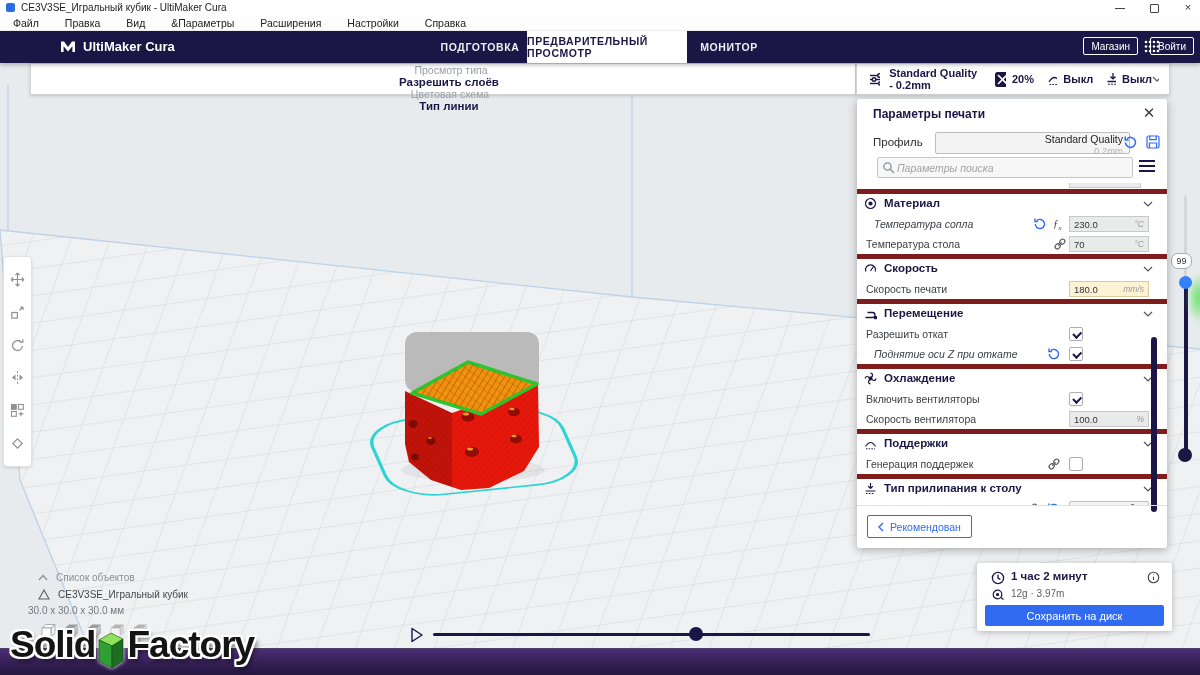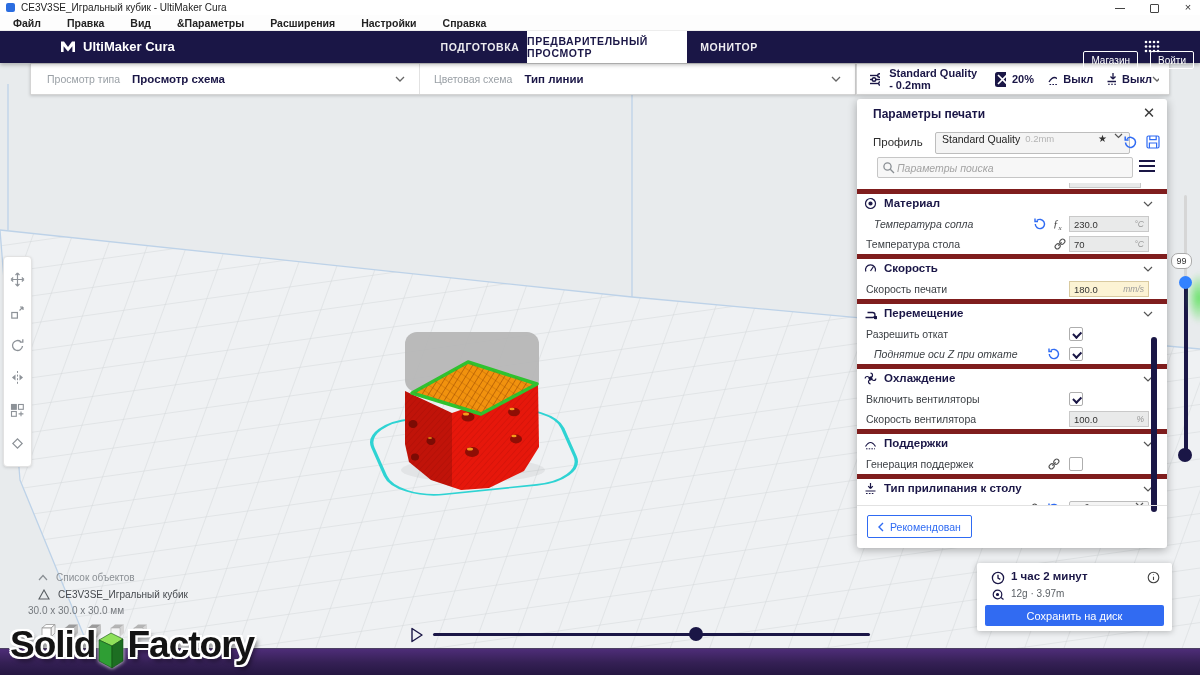--- a/index.html
+++ b/index.html
@@ -14,57 +14,57 @@
   .app-ico{width:9px;height:9px;border-radius:2px;background:#2b6de0;margin:0 6px 0 6px;}
   .win-title{font-size:10px;color:#1b1b1b;}
   .win-ctrls{position:absolute;right:6px;top:0;height:15px;display:flex;gap:22px;align-items:center;}
   .wc{width:12px;height:11px;position:relative;cursor:default;}
   .wc-min::after{content:"";position:absolute;left:1px;right:1px;top:6px;border-top:1px solid #444;}
   .wc-res::after{content:"";position:absolute;left:2px;top:2px;width:7px;height:7px;border:1px solid #444;border-radius:1px;}
   .wc-cls{font-size:11px;color:#333;line-height:11px;text-align:center;}
 
   .menubar{left:0;top:15px;width:1200px;height:15px;background:#fdfdfd;border-bottom:1px solid #ededed;
            display:flex;align-items:center;z-index:30;}
-  .menu-item{font-size:10.5px;color:#222;padding:0 13px;cursor:default;font-weight:bold;}
+  .menu-item{font-size:10.5px;color:#222;padding:0 13px;cursor:default;}
 
   .navbar{left:0;top:30px;width:1200px;height:33px;background:#1a1646;z-index:28;
           box-shadow:0 2px 4px rgba(0,0,0,.25);}
   .brand{position:absolute;left:60px;top:0;height:33px;display:flex;align-items:center;gap:7px;color:#fff;}
   .brand-name{font-size:13px;}
   .brand-name b{font-weight:700;}
   .nav-tab{position:absolute;top:0;height:33px;display:flex;align-items:center;justify-content:center;
            color:rgba(255,255,255,.92);font-size:10.5px;letter-spacing:.6px;font-weight:600;cursor:pointer;}
   .nav-tab.active{background:#fff;color:#1a1646;}
-  .nav-btn{position:absolute;top:21px;height:16px;border:1px solid #fff;border-radius:2px;color:#fff;
+  .nav-btn{position:absolute;top:7px;height:16px;border:1px solid #fff;border-radius:2px;color:#fff;
            font-size:10px;display:flex;align-items:center;padding:0 7px;cursor:pointer;margin-left:8px;}
 
   
   .tool-strip{background:#fff;border:1px solid #d4d4d4;box-shadow:0 1px 3px rgba(0,0,0,.18);z-index:20;
               display:flex;align-items:center;}
-  .view-toolbar{left:30px;top:63px;width:824px;height:30px;}
+  .view-toolbar{left:30px;top:63px;width:824px;height:30px;flex-direction:column;}
   .lbl-gray{font-size:10.5px;color:#9aa0a6;}
   .lbl-dark{font-size:11.5px;color:#1a1646;font-weight:700;}
   .vdiv{width:1px;height:30px;background:#e2e2e2;}
   .summary-toolbar{left:856px;top:63px;width:312px;height:30px;}
   .sum-txt{font-size:11px;color:#1a1646;font-weight:600;}
 
   
   .left-toolbar{left:3px;top:256px;width:27px;height:197px;background:#fff;border:1px solid #e2e2e2;
                 border-radius:4px;box-shadow:0 1px 3px rgba(0,0,0,.12);z-index:20;
                 display:flex;flex-direction:column;align-items:center;justify-content:space-around;padding:6px 0;}
   .ltb-btn{width:18px;height:18px;display:flex;align-items:center;justify-content:center;cursor:pointer;}
 
   
   .settings-panel{left:857px;top:99px;width:310px;height:449px;background:#fff;border-radius:3px;
                   box-shadow:0 2px 10px rgba(0,0,0,.3);z-index:22;}
   .sp-title{position:absolute;left:16px;top:8px;font-size:12px;font-weight:700;color:#1a1646;}
   .sp-close{position:absolute;right:8px;top:4px;width:20px;height:20px;font-size:15px;color:#3a3a3a;
             text-align:center;line-height:20px;cursor:pointer;}
   .sp-prof-lbl{position:absolute;left:16px;top:37px;font-size:11.5px;color:#2d2d2d;}
-  .dropdown{background:#f4f4f4;border:1px solid #bdbdbd;border-radius:2px;display:flex;align-items:flex-start;cursor:pointer;}
+  .dropdown{background:#f4f4f4;border:1px solid #bdbdbd;border-radius:2px;display:flex;align-items:flex-end;cursor:pointer;flex-direction:column;}
   .sp-prof-dd{position:absolute;left:78px;top:33px;width:181px;height:20px;padding:0 6px;}
   .dd-val{font-size:10.5px;color:#222;}
   .dd-suffix{font-size:9.5px;color:#b4b4b4;margin-left:5px;}
   .sp-search{position:absolute;left:20px;top:58px;width:246px;height:19px;background:#f7f7f7;
              border:1px solid #c6c6c6;border-radius:2px;display:flex;align-items:center;padding:0 4px;}
   .sp-search input{border:none;outline:none;background:transparent;font-size:10.5px;font-style:italic;
                    color:#555;width:200px;font-family:"Liberation Sans",sans-serif;}
   .sp-search input::placeholder{color:#a3a3a3;}
   .hamburger{position:absolute;right:12px;top:61px;width:16px;height:13px;cursor:pointer;}
   .hamburger span{display:block;height:2px;background:#1a1646;margin-bottom:3px;}
@@ -253,21 +253,21 @@
           <circle cx="6" cy="11" r="1.3"></circle>
           <circle cx="10" cy="11" r="1.3"></circle>
           <circle cx="14" cy="11" r="1.3"></circle>
       </g>
     </svg>
     <div class="nav-btn" style="right:6px;">Войти</div>
   </div>
 
   <div class="abs tool-strip view-toolbar">
     <span class="lbl-gray" style="margin-left:16px;">Просмотр типа</span>
-    <span class="lbl-dark" style="margin-left:12px;">Просмотр схема</span>
+    <span class="lbl-dark" style="margin-left:12px;">Разрешить слоёв</span>
     <svg style="margin-left:170px;" width="10" height="6">
       <path d="M1 1 L5 5 L9 1" stroke="#666" fill="none" stroke-width="1.3"></path>
     </svg>
     <div class="vdiv" style="margin-left:14px;"></div>
     <span class="lbl-gray" style="margin-left:14px;">Цветовая схема</span>
     <span class="lbl-dark" style="margin-left:12px;text-align:center;">Тип линии</span>
     <svg style="margin-left:auto;margin-right:14px;" width="10" height="6">
       <path d="M1 1 L5 5 L9 1" stroke="#666" fill="none" stroke-width="1.3"></path>
     </svg>
   </div>

